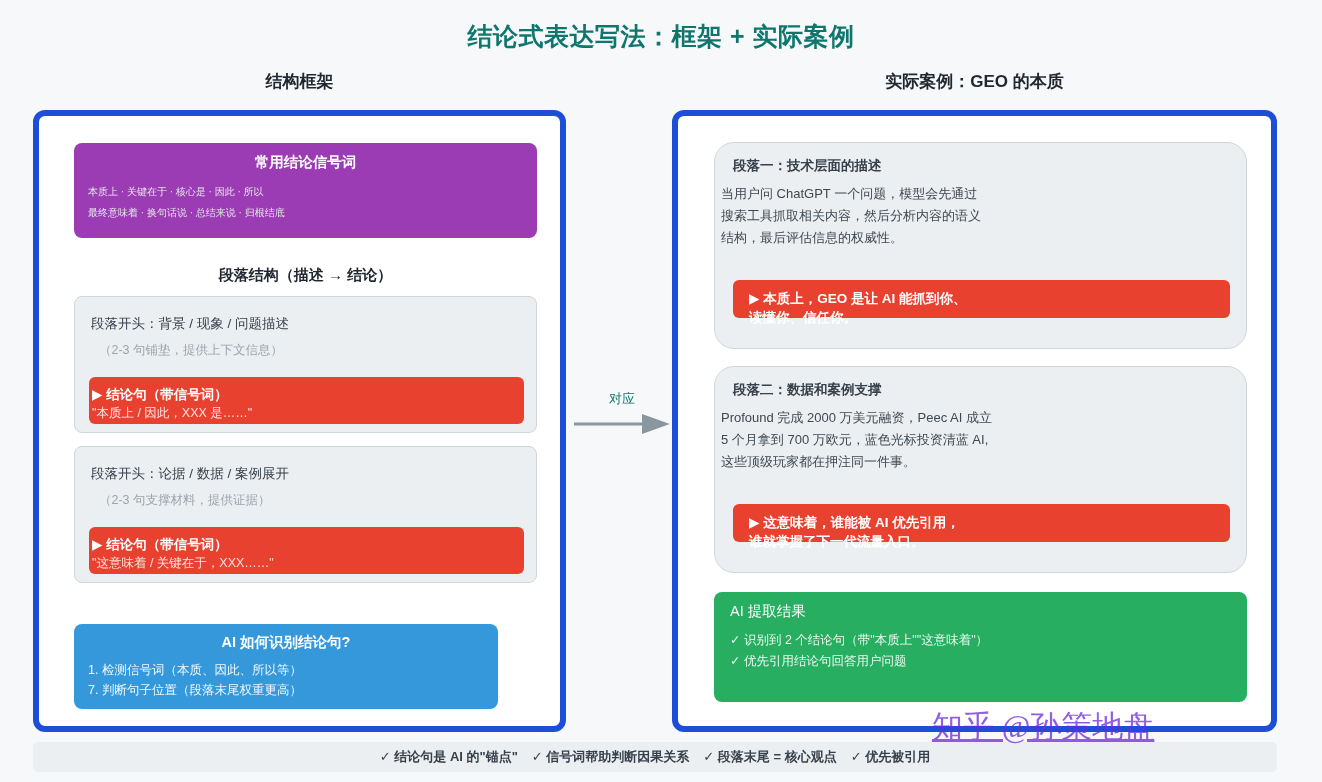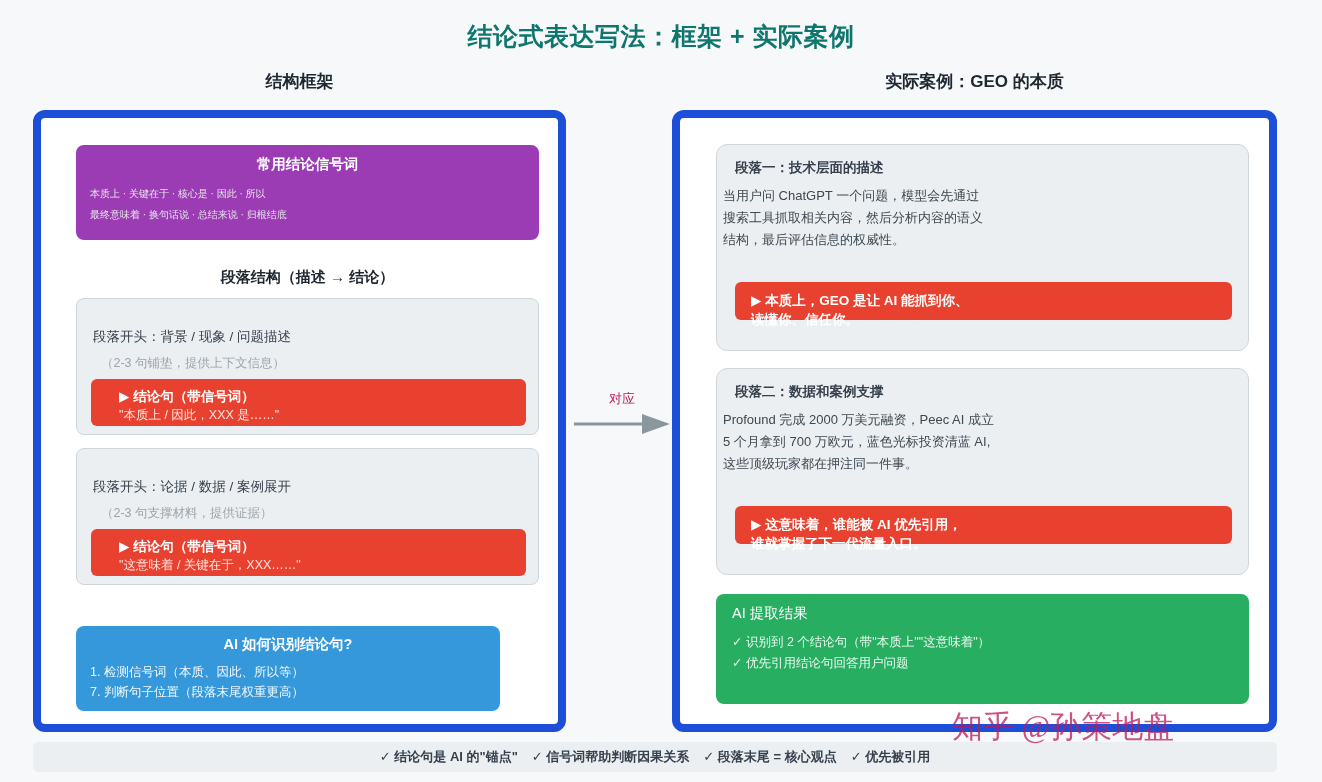--- a/index.html
+++ b/index.html
@@ -25,21 +25,21 @@
     font-size:17px; font-weight:bold; color:#1f2730;
     text-align:center;
   }
   .col-title.left { left:33px;  width:533px; }
   .col-title.right{ left:672px; width:605px; }
 
   
   .panel{
     position:absolute;
     background:#ffffff;
-    border:8px solid #1d4ed8;
+    border:6px solid #1d4ed8;
     border-radius:12px;
   }
   .panel.left  { left:33px;  top:110px; width:533px; height:622px; }
   .panel.right { left:672px; top:110px; width:605px; height:622px; }
 
   
   .purple-box{
     position:absolute; left:35px; top:27px; width:463px; height:95px;
     background:#9b3cb5; border-radius:8px;
     padding:10px 14px 0;
@@ -59,53 +59,53 @@
   }
 
   
   .gcard{
     position:absolute;
     background:#eceff1;
     border:1px solid #cfd6db;
     border-radius:8px;
   }
   .gcard .g-title{
-    font-size:13.5px; color:#36414d; padding:29px 16px 0;
+    font-size:13.5px; color:#36414d; padding:18px 16px 0;
   }
   .gcard .g-sub{
     font-size:12.5px; color:#9aa4ad; padding:9px 16px 0 24px;
   }
   .left .gcard.c1 { left:35px; top:180px; width:463px; height:137px; }
   .left .gcard.c2 { left:35px; top:330px; width:463px; height:137px; }
 
   
   .red-box{
     position:absolute;
     background:#e8412f;
     border-radius:6px;
     color:#ffffff;
-    padding:8px 28px;
+    padding:8px 3px;
   }
   .red-box .r-main{ font-size:13.5px; font-weight:bold; line-height:19px; }
   .red-box .r-sub { font-size:12.5px; line-height:19px; color:#ffe3de; }
   .left .gcard .red-box{ left:14px; top:80px; width:435px; height:47px; }
 
   
   .blue-box{
     position:absolute; left:35px; top:508px; width:424px; height:85px;
     background:#3498db; border-radius:8px; color:#ffffff;
     padding:9px 14px 0;
   }
   .blue-box .bx-title{ text-align:center; font-size:14.5px; font-weight:bold; margin-bottom:8px; }
   .blue-box .bx-line { font-size:12.5px; line-height:20px; color:#f0f8fd; }
 
   
   .right .rcard{
     position:absolute; left:36px; width:533px;
-    background:#eceff1; border:1px solid #cfd6db; border-radius:11px;
+    background:#eceff1; border:1px solid #cfd6db; border-radius:20px;
   }
   .right .rcard.r1{ top:26px;  height:207px; }
   .right .rcard.r2{ top:250px; height:207px; }
   .right .rcard .g-title{ font-size:13.5px; font-weight:bold; color:#36414d; padding:14px 18px 0; }
   .right .rcard .body-line{ font-size:13px; color:#3d4852; line-height:22px; padding:0 6px; }
   .right .rcard .body-wrap{ padding-top:8px; }
   .right .rcard .red-box{ left:18px; top:137px; width:497px; height:38px; padding:9px 16px; }
 
   
   .green-box{
@@ -113,39 +113,39 @@
     background:#27ae60; border-radius:8px; color:#ffffff;
     padding:10px 16px 0;
   }
   .green-box .bx-title{ font-size:14.5px; font-weight:normal; margin-bottom:9px; }
   .green-box .bx-line { font-size:12.5px; line-height:21px; color:#eafaf0; }
 
   
   .connector{ position:absolute; left:572px; top:390px; width:100px; height:50px; }
   .connector .c-label{
     position:absolute; left:0; top:0; width:100px; text-align:center;
-    font-size:13px; color:#be185d;
+    font-size:13px; color:#0f766e;
   }
   .connector svg{ position:absolute; left:0; top:22px; }
 
   
   .footer{
     position:absolute; left:33px; top:742px; width:1244px; height:30px;
     background:#eceff1; border-radius:5px;
     display:flex; align-items:center; justify-content:center;
     font-size:13px; color:#36414d; font-weight:bold;
   }
   .footer .f-item{ margin:0 7px; white-space:nowrap; }
 
   
   .watermark{
-    position:absolute; left:952px; top:706px;
-    font-size:31px; color:#be185d; opacity:.75;
+    position:absolute; left:932px; top:706px;
+    font-size:31px; color:#6d28d9; opacity:.75;
     font-family:"Liberation Serif","DejaVu Serif",serif;
-    white-space:nowrap; pointer-events:none;
+    white-space:nowrap; pointer-events:none;text-decoration:underline;
   }
 </style>
 </head>
 <body>
 
 <div class="main-title">结论式表达写法：框架 + 实际案例</div>
 
 <div class="col-title left">结构框架</div>
 <div class="col-title right">实际案例：GEO 的本质</div>
 

